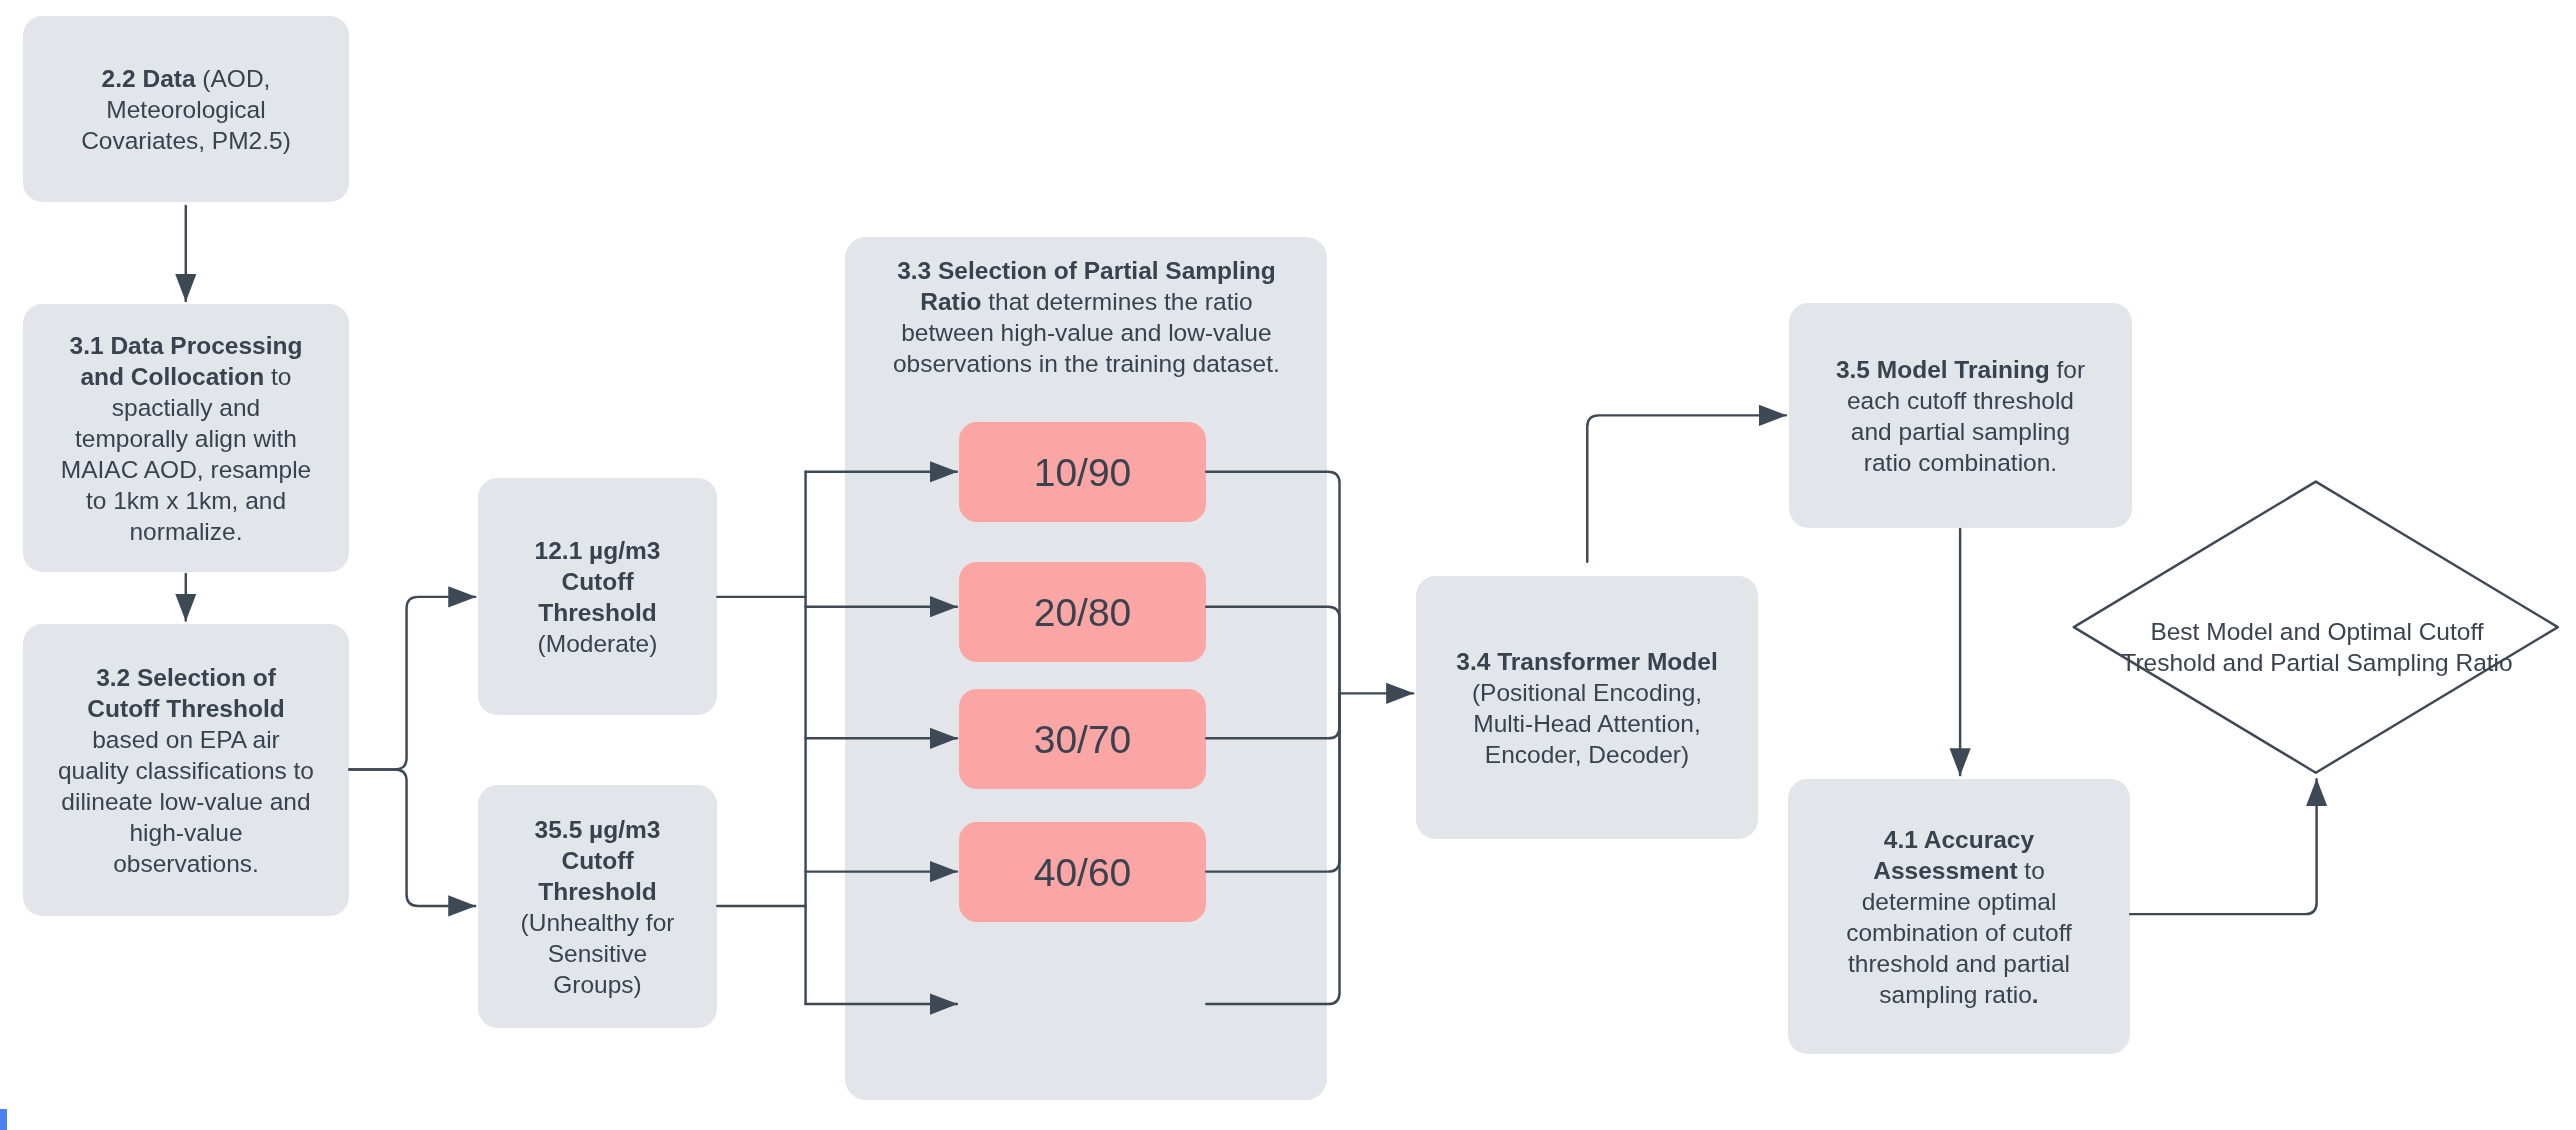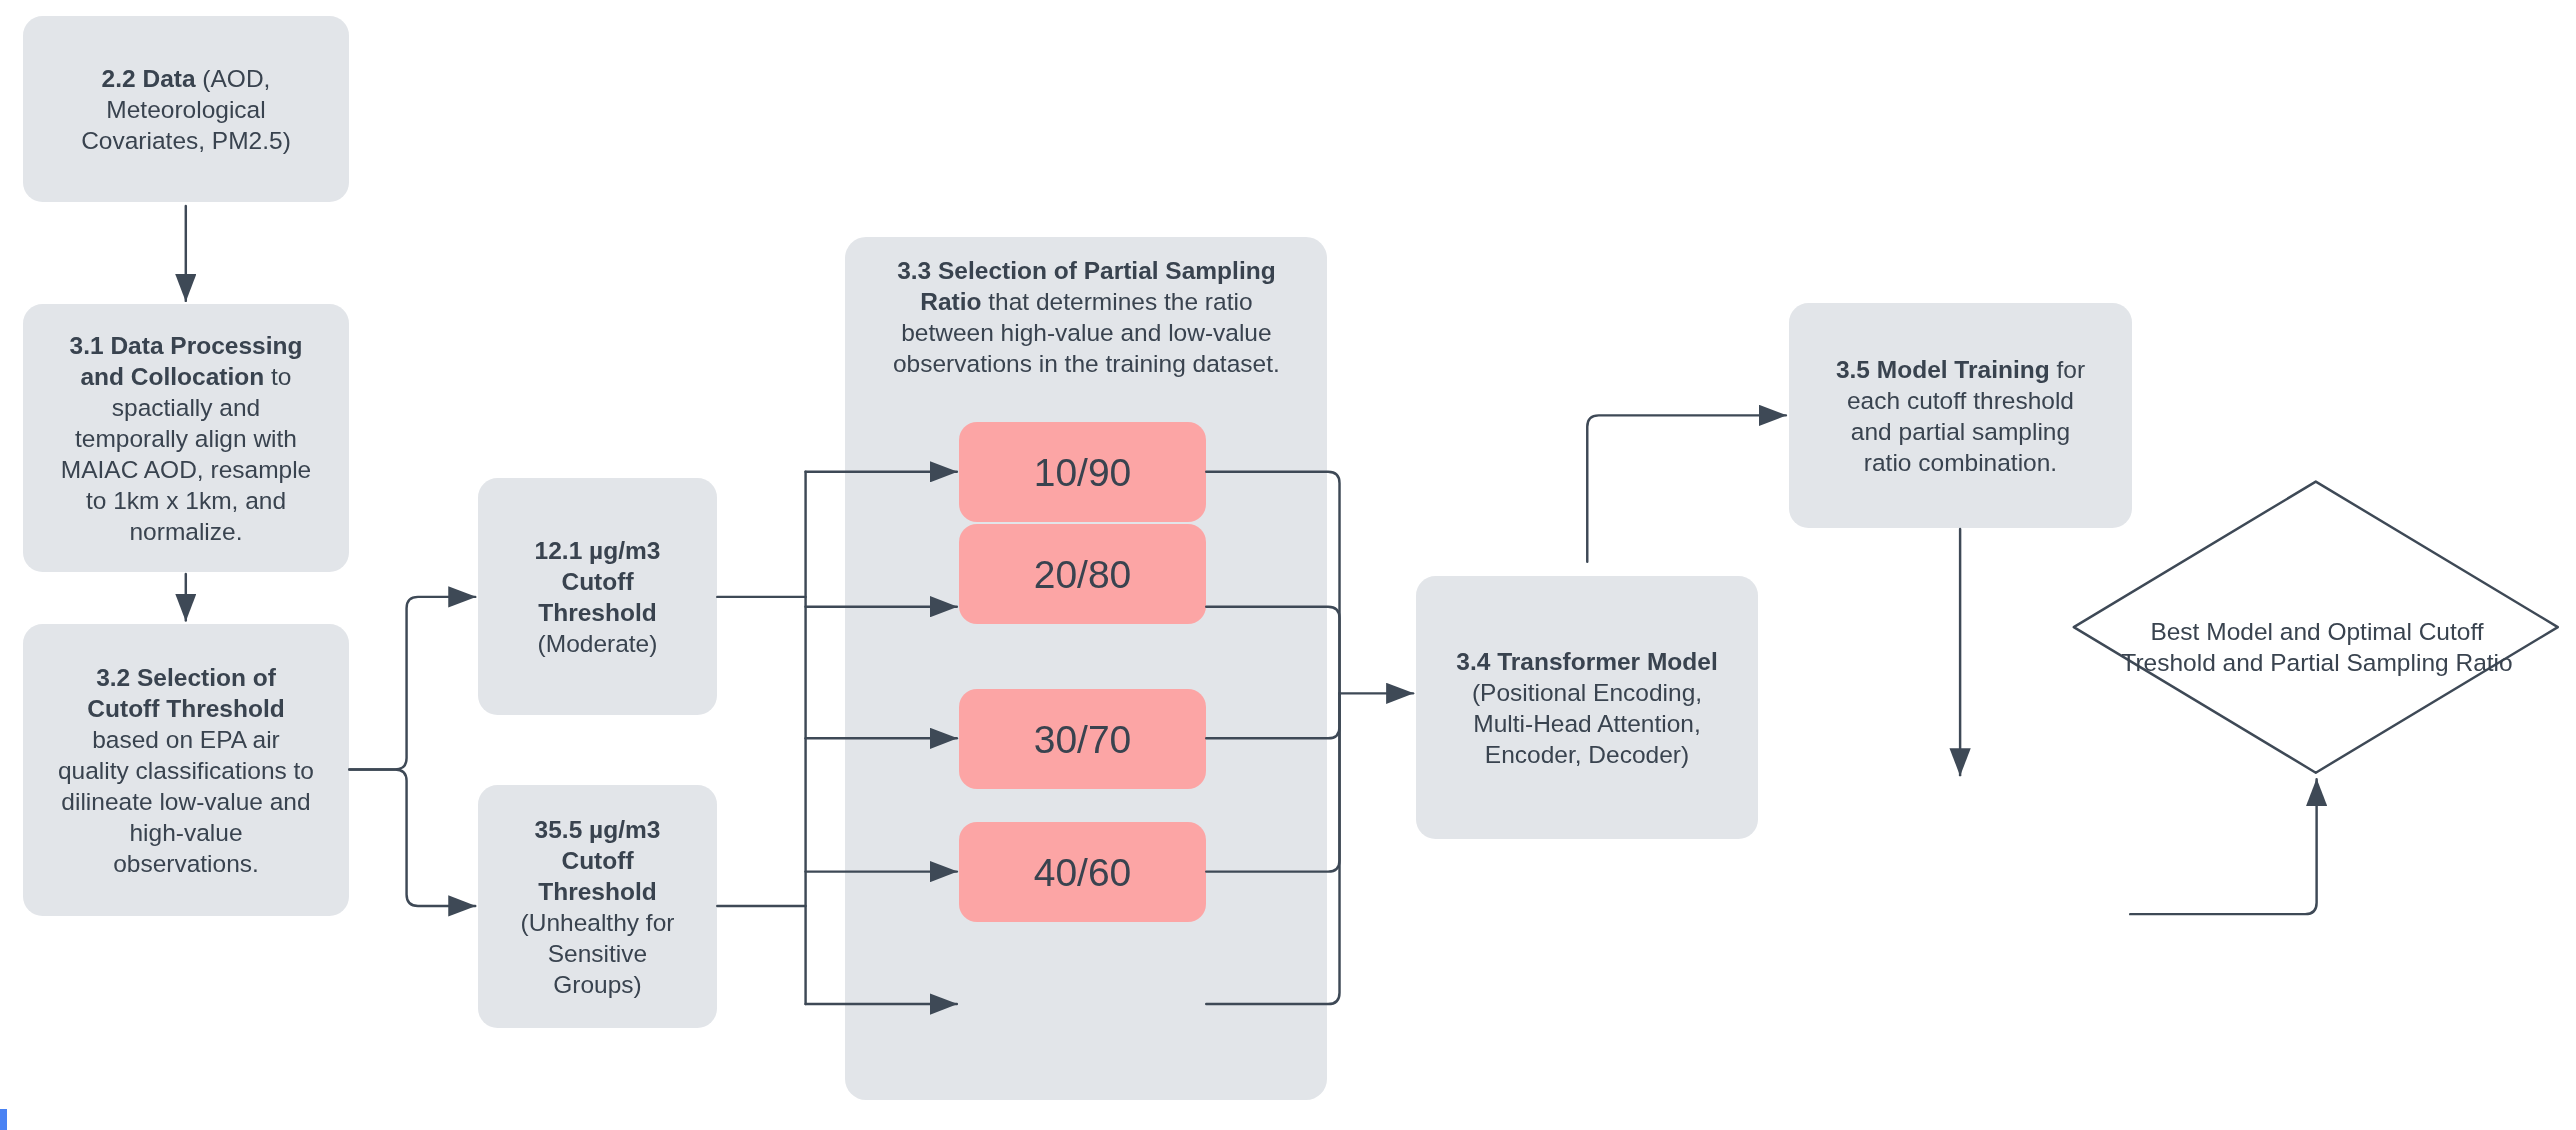--- a/index.html
+++ b/index.html
@@ -83,21 +83,21 @@
   <div class="container-33" style="left:845px;top:237px;width:482px;height:863px;">
     <p class="hdr"><span class="b">3.3 Selection of Partial Sampling
 Ratio</span><span> that determines the ratio
 between high-value and low-value
 observations in the training dataset.</span></p>
   </div>
 
   <div class="ratio" style="top:422px;">
       <span>10/90</span>
     </div>
-  <div class="ratio" style="top:524px;">
+  <div class="ratio" style="top:562px;">
       <span>20/80</span>
     </div>
   <div class="ratio" style="top:689px;">
       <span>30/70</span>
     </div>
   <div class="ratio" style="top:822px;">
       <span>40/60</span>
     </div>
 
   <div class="node" style="left:1416px;top:562px;width:342px;height:263px;margin-top:14px;">
@@ -107,20 +107,28 @@
 Encoder, Decoder)</span></p>
   </div>
 
   <div class="node" style="left:1789px;top:303px;width:343px;height:225px;">
     <p><span class="b">3.5 Model Training</span><span> for
 each cutoff threshold
 and partial sampling
 ratio combination.</span></p>
   </div>
 
+  <div class="node" style="left:1788px;top:779px;width:342px;height:275px;">
+    <p><span class="b">4.1 Accuracy
+Assessment</span><span> to
+determine optimal
+combination of cutoff
+threshold and partial
+sampling ratio</span><span class="b">.</span></p>
+  </div>
 
   <svg class="wires" width="2576" height="1130" viewBox="0 0 3150 1382">
     <defs>
       <marker id="arr" viewBox="0 0 34 26" refX="33" refY="13" markerWidth="34" markerHeight="26" orient="auto" markerUnits="userSpaceOnUse">
         <path d="M0,0 L34,13 L0,26 Z" fill="#3e4956"></path>
       </marker>
     </defs>
     <g stroke="#3e4956" stroke-width="3" fill="none" stroke-linecap="round">
       <path d="M227 252 V368" marker-end="url(#arr)"></path>
       <path d="M227 702 V759" marker-end="url(#arr)"></path>

